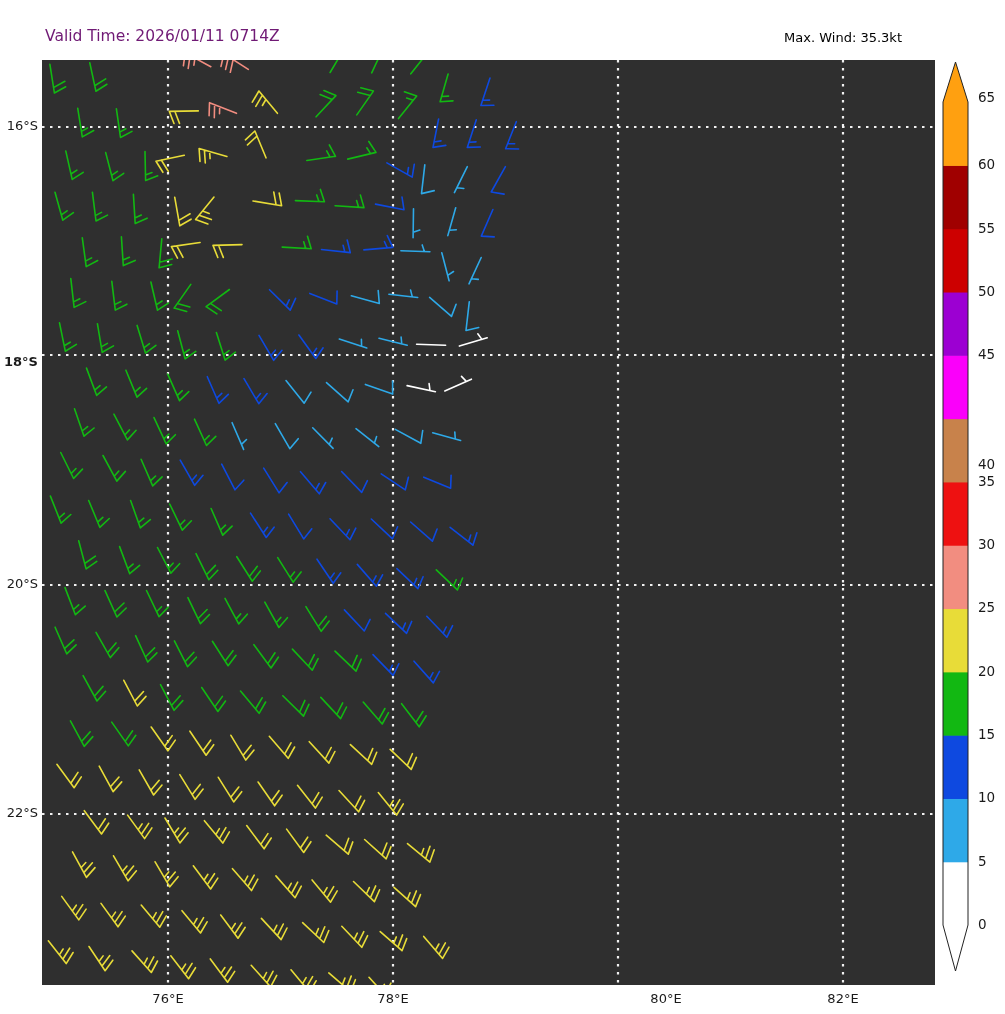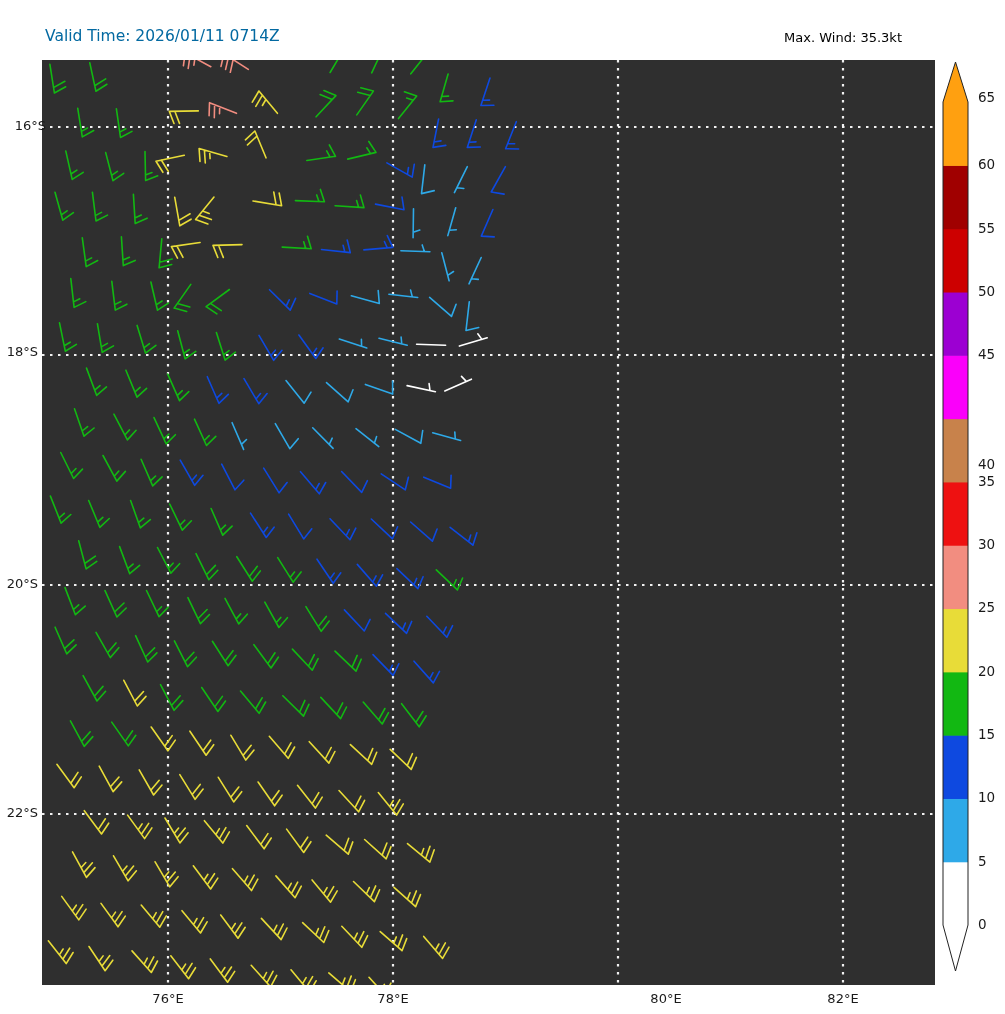--- a/index.html
+++ b/index.html
@@ -1,19 +1,19 @@
 <!DOCTYPE html>
 <html><head>
 <meta charset="utf-8">
 <style>
   html,body{margin:0;padding:0;background:#ffffff;}
   .page{position:relative;width:1005px;height:1014px;background:#ffffff;overflow:hidden;
         font-family:"DejaVu Sans","Liberation Sans",sans-serif;}
   .title{position:absolute;left:45px;top:5px;font-size:15.5px;color:#000;white-space:nowrap;}
-  .subtitle{position:absolute;left:45px;top:27px;font-size:15.5px;color:#0369a1;white-space:nowrap;}
+  .subtitle{position:absolute;left:45px;top:27px;font-size:15.5px;color:#701a75;white-space:nowrap;}
   .maxwind{position:absolute;right:103px;top:30px;font-size:13px;color:#000;white-space:nowrap;}
   #plot{position:absolute;left:42px;top:60px;width:893px;height:925px;}
   #cbar{position:absolute;left:935px;top:50px;width:70px;height:940px;}
   .ylab{position:absolute;left:0;width:38px;text-align:right;font-size:13px;color:#1a1a1a;}
   .xlab{position:absolute;top:991px;font-size:13px;color:#1a1a1a;transform:translateX(-50%);white-space:nowrap;}
   .clab{position:absolute;left:978px;font-size:13.5px;color:#1a1a1a;}
 </style>
 </head>
 <body>
 
@@ -257,22 +257,22 @@
         <rect x="8" y="305.23" width="25" height="63.91" fill="#fa00fa"></rect>
         <rect x="8" y="241.92" width="25" height="63.91" fill="#9c00d2"></rect>
         <rect x="8" y="178.62" width="25" height="63.91" fill="#cd0000"></rect>
         <rect x="8" y="115.31" width="25" height="63.91" fill="#a00000"></rect>
         <rect x="8" y="52.00" width="25" height="63.91" fill="#ffa010"></rect>
         <polygon points="8,52 20.5,12 33,52" fill="#ffa010"></polygon>
         <polygon points="8,875 33,875 20.5,921" fill="#ffffff"></polygon>
         <path d="M8,52 L20.5,12 L33,52 L33,875 L20.5,921 L8,875 Z" fill="none" stroke="#222222" stroke-width="1"></path>
       </svg></div>
   <div id="labels">
-      <div class="ylab" style="top: 118px; padding-left: 8px;">16°S</div>
-      <div class="ylab" style="top: 344px;">18°S</div>
+      <div class="ylab" style="top: 118px;">16°S</div>
+      <div class="ylab" style="top: 354px; font-weight: bold;">18°S</div>
       <div class="ylab" style="top: 576px;">20°S</div>
       <div class="ylab" style="top: 805px;">22°S</div>
       <div class="xlab" style="left: 168px;">76°E</div>
       <div class="xlab" style="left: 393px;">78°E</div>
       <div class="xlab" style="left: 618px; margin-left: 48px;">80°E</div>
       <div class="xlab" style="left: 843px;">82°E</div>
     </div>
 <div class="clab" style="top: 916px;">0</div>
     <div class="clab" style="top: 852.692px;">5</div>
     <div class="clab" style="top: 789.385px;">10</div>

